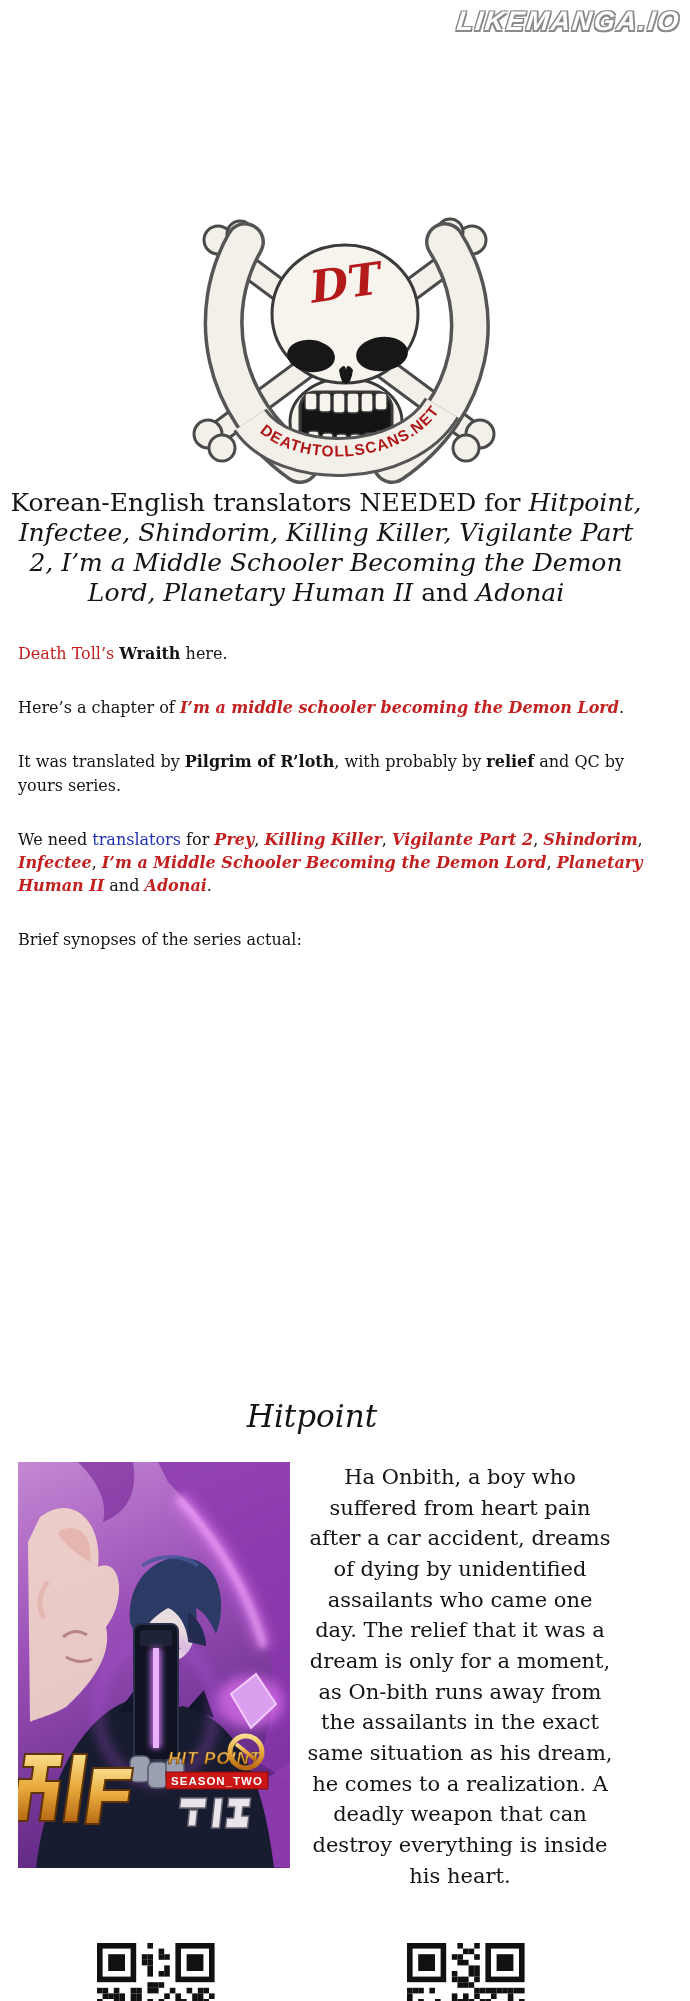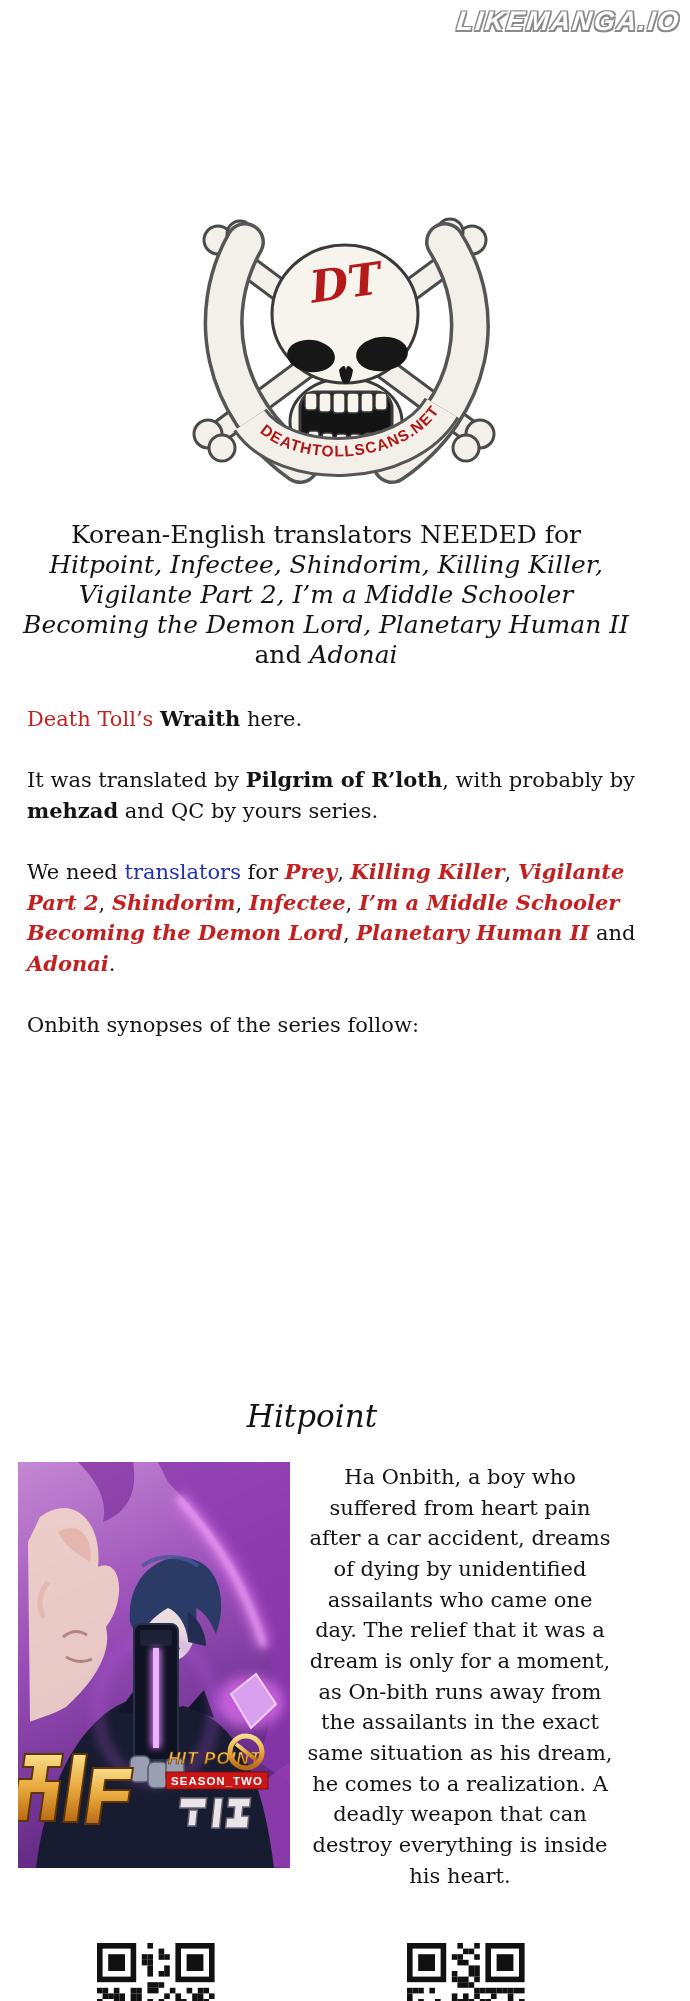--- a/index.html
+++ b/index.html
@@ -23,26 +23,26 @@
     font-family:"Liberation Sans", sans-serif;
     font-weight:bold;font-style:italic;
     font-size:27px;letter-spacing:2px;
     color:#ffffff;
     text-shadow:-1.5px -1.5px 0 #8a8a8a,1.5px -1.5px 0 #8a8a8a,-1.5px 1.5px 0 #8a8a8a,1.5px 1.5px 0 #8a8a8a;
     transform:skewX(-6deg);
   }
   
   .logo-wrap{position:absolute;top:182px;left:150px;width:390px;height:320px;}
   
-  .content{position:absolute;top:520px;left:0;width:652px;padding:0 15px;box-sizing:border-box;}
+  .content{position:absolute;top:488px;left:0;width:652px;padding:0 0;box-sizing:border-box;}
   h1.recruit{
     font-size:25px;font-weight:normal;line-height:1.2;
     text-align:center;margin:0 0 34px 0;padding:0 4px;
   }
-  .paras p{font-size:21px;line-height:1.45;margin:0 0 31px 12px;}
+  .paras p{font-size:16px;line-height:1.45;margin:0 0 31px 18px;}
   .b{font-weight:bold;}
   .i{font-style:italic;}
   .c-red{color:var(--red);}
   .c-blue{color:var(--blue);}
   
   .series{position:absolute;top:1398px;left:0;width:624px;}
   .series-title{
     text-align:center;font-style:italic;font-size:31px;
     margin:0 0 28px 0;font-weight:normal;
   }
@@ -131,23 +131,24 @@
           <textPath href="#bannerPath" startOffset="8">DEATHTOLLSCANS.NET</textPath>
         </text>
       </g>
     </svg>
   </div>
 
   <div class="content">
     <h1 class="recruit"><span>Korean-English translators NEEDED for </span><span class="i">Hitpoint, Infectee, Shindorim, Killing Killer, Vigilante Part 2, I’m a Middle Schooler Becoming the Demon Lord, Planetary Human II</span><span> and </span><span class="i">Adonai</span></h1>
     <div class="paras" id="paras">
         <p><span class="c-red">Death Toll’s</span><span> </span><span class="b">Wraith</span><span> here.</span></p>
-        <p><span>It was translated by </span><span class="b">Pilgrim of R’loth</span><span>, with probably by </span><span class="b">mehzad</span><span> and QC by yours series.</span></p>
+        <p><span>Here’s a chapter of </span><span class="b i c-red">I’m a middle schooler becoming the Demon Lord</span><span>.</span></p>
+        <p><span>It was translated by </span><span class="b">Pilgrim of R’loth</span><span>, with probably by </span><span class="b">relief</span><span> and QC by yours series.</span></p>
         <p><span>We need </span><span class="c-blue">translators</span><span> for </span><span class="b i c-red">Prey</span><span>, </span><span class="b i c-red">Killing Killer</span><span>, </span><span class="b i c-red">Vigilante Part 2</span><span>, </span><span class="b i c-red">Shindorim</span><span>, </span><span class="b i c-red">Infectee</span><span>, </span><span class="b i c-red">I’m a Middle Schooler Becoming the Demon Lord</span><span>, </span><span class="b i c-red">Planetary Human II</span><span> and </span><span class="b i c-red">Adonai</span><span>.</span></p>
-        <p><span>Onbith synopses of the series follow:</span></p>
+        <p><span>Brief synopses of the series actual:</span></p>
       </div>
   </div>
 
   <div class="series">
     <h2 class="series-title">Hitpoint</h2>
     <div class="series-row">
 
       <svg class="cover" viewBox="0 0 272 406">
         <defs>
           <linearGradient id="bgGrad" x1="0" y1="0" x2="0.3" y2="1">

